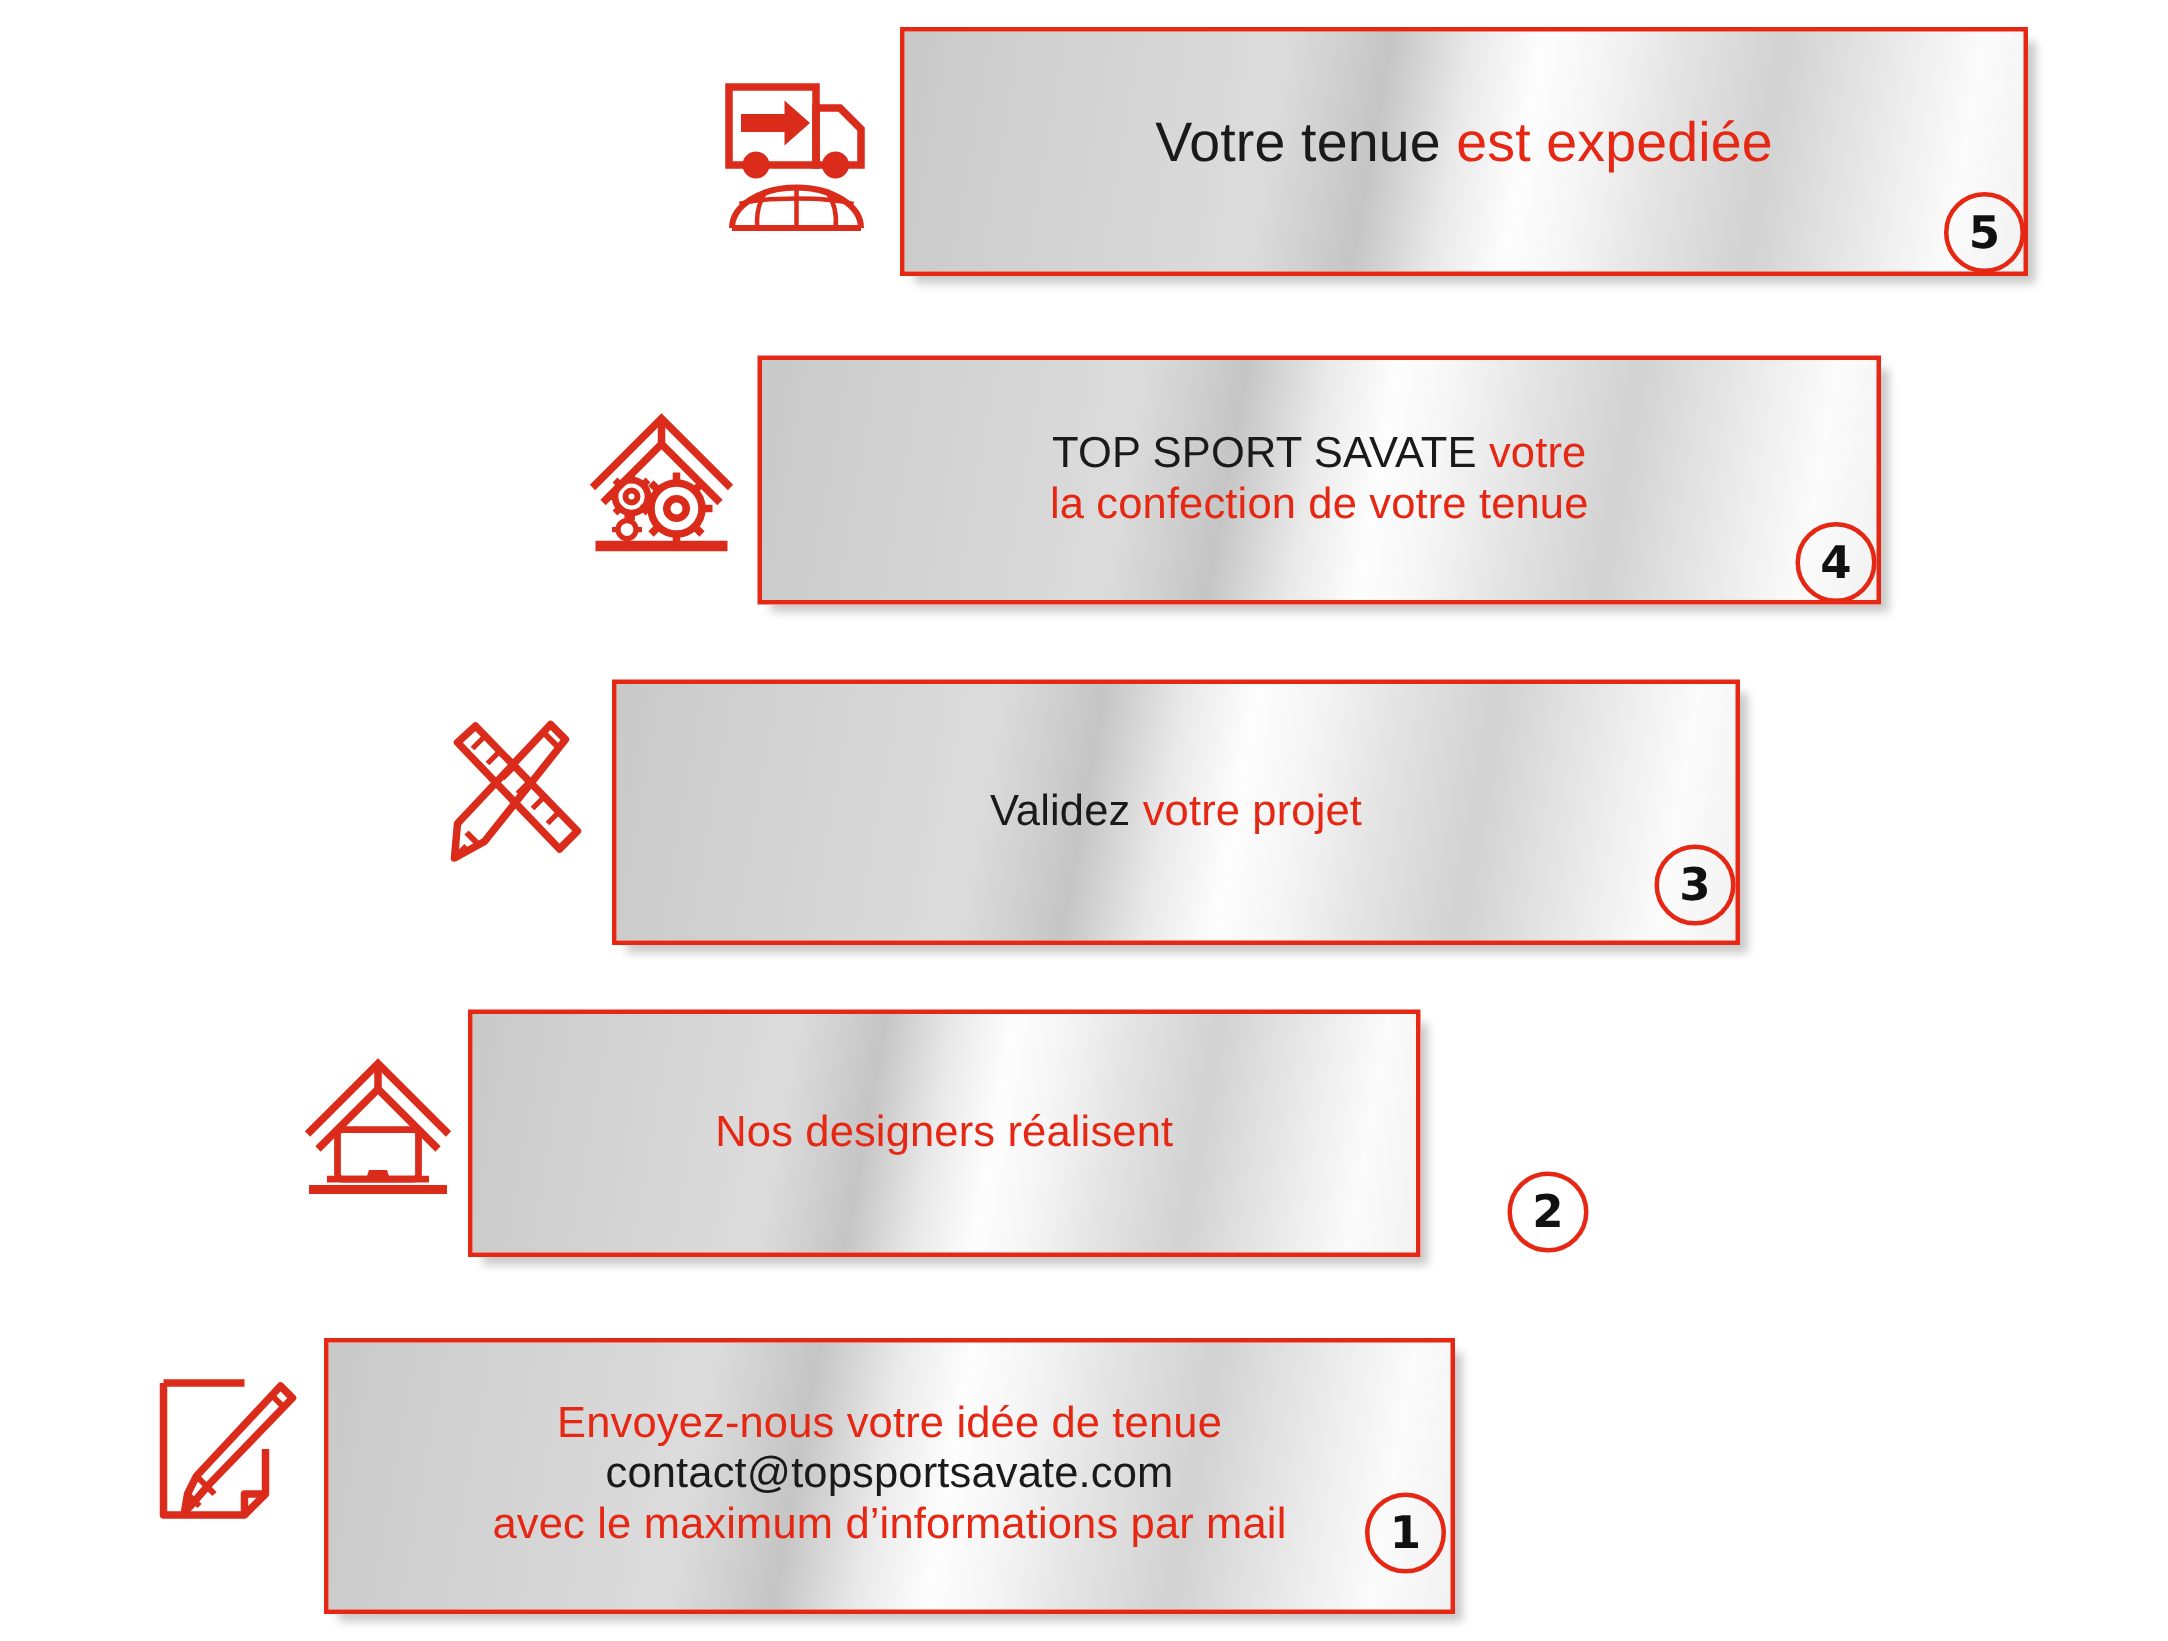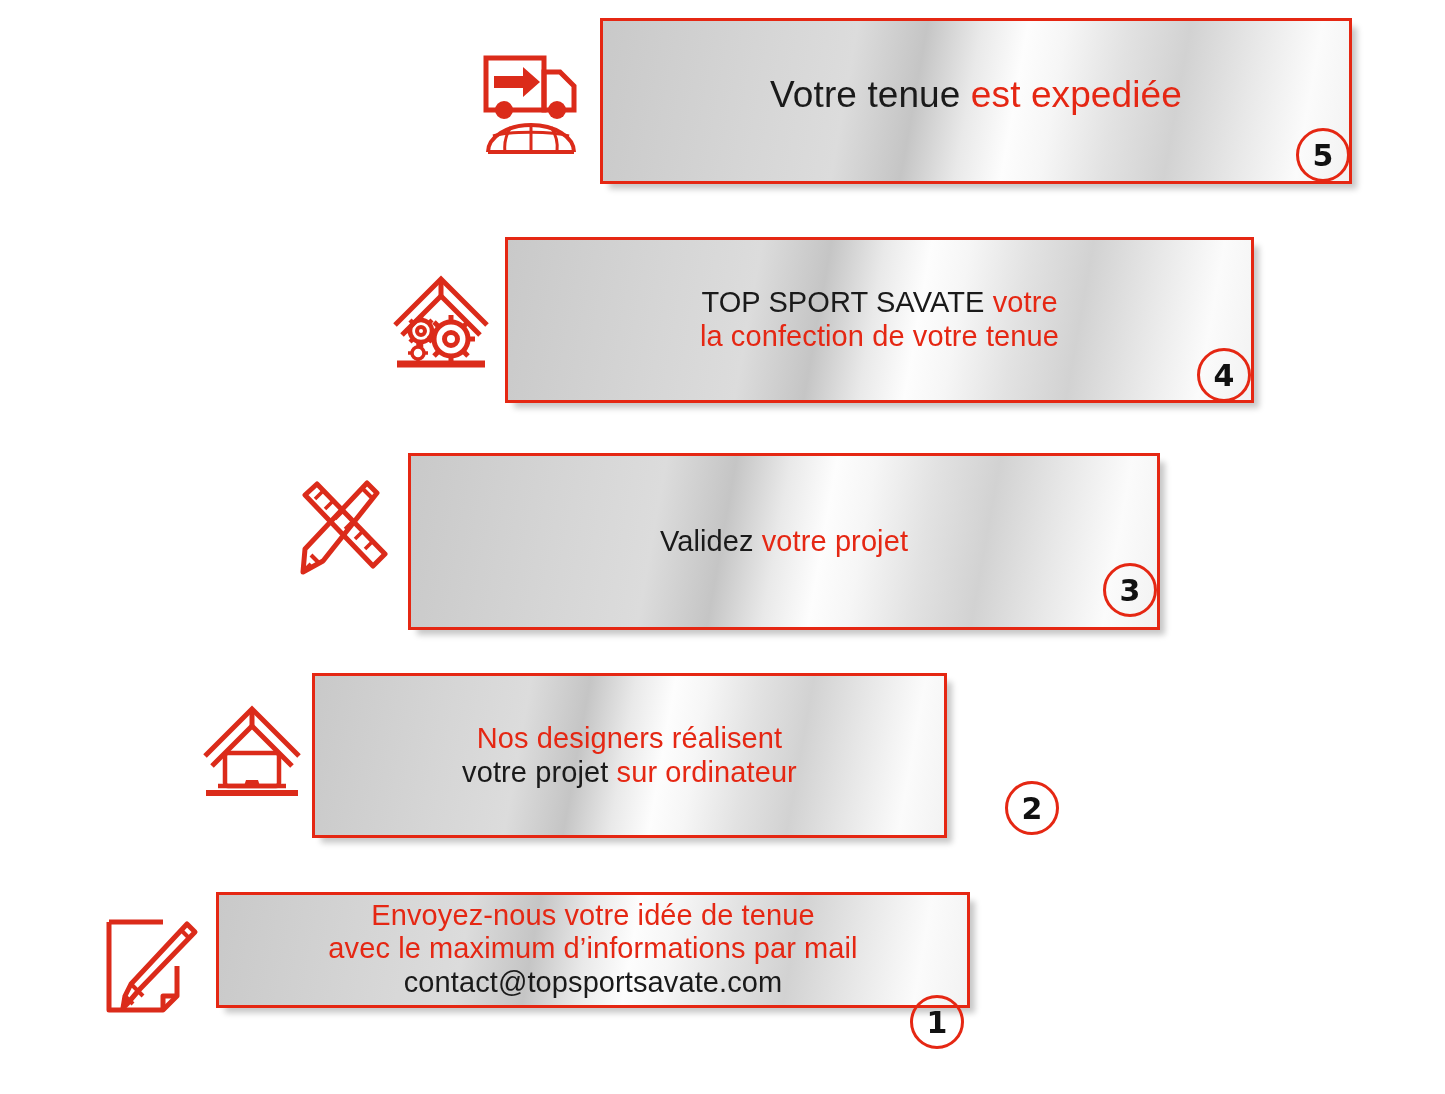--- a/index.html
+++ b/index.html
@@ -65,21 +65,21 @@
     font-weight:bold;
     color:#111;
     font-family:"DejaVu Sans","Liberation Sans",sans-serif;
   }
 
   
   .icon{position:absolute;}
   .icon svg{display:block;}
 
   
-  #step1 .plaque{left:216px;top:892px;width:754px;height:116px;}
+  #step1 .plaque{left:216px;top:892px;width:754px;height:184px;}
   #step2 .plaque{left:312px;top:673px;width:635px;height:165px;}
   #step3 .plaque{left:408px;top:453px;width:752px;height:177px;}
   #step4 .plaque{left:505px;top:237px;width:749px;height:166px;}
   #step5 .plaque{left:600px;top:18px;width:752px;height:166px;}
 
   #step1 .icon{left:97px;top:910px;width:104px;height:110px;}
   #step2 .icon{left:200px;top:698px;width:104px;height:104px;}
   #step3 .icon{left:289px;top:477px;width:104px;height:108px;}
   #step4 .icon{left:389px;top:265px;width:104px;height:110px;}
   #step5 .icon{left:478px;top:48px;width:106px;height:112px;}
@@ -238,23 +238,20 @@
           <path d="M18 88 H86" stroke-width="4.5"></path>
           <path d="M44 88 L46 82 H58 L60 88 Z" fill="#DB2B1A" stroke="none"></path>
         </g>
       </svg>
     </span>
     <div class="plaque">
       <div class="plaque-inner">
         <div class="line">
           <span class="red">Nos designers réalisent</span>
         </div>
-        <div class="line">
-          <span class="blk">votre projet </span><span class="red">sur ordinateur</span>
-        </div>
       </div>
     </div>
     <div class="badge">2</div>
   </div>
 
   <div class="step" id="step1">
     <span class="icon">
       <svg viewBox="0 0 104 110" width="104" height="110" aria-hidden="true">
         <g fill="none" stroke="#DB2B1A" stroke-width="5" stroke-linejoin="round">
           <path d="M12 12 H66 M12 12 V100 H66 L80 86 V56"></path>
@@ -265,23 +262,23 @@
           <path d="M28 86 L36 94" stroke-width="4"></path>
         </g>
       </svg>
     </span>
     <div class="plaque">
       <div class="plaque-inner">
         <div class="line">
           <span class="red">Envoyez-nous votre idée de tenue</span>
         </div>
         <div class="line">
+          <span class="blk">contact@topsportsavate.com</span>
+        </div>
+        <div class="line">
           <span class="red">avec le maximum d’informations par mail</span>
         </div>
-        <div class="line">
-          <span class="blk">contact@topsportsavate.com</span>
-        </div>
       </div>
     </div>
     <div class="badge">1</div>
   </div>
 
 </div>
 
 </body></html>

